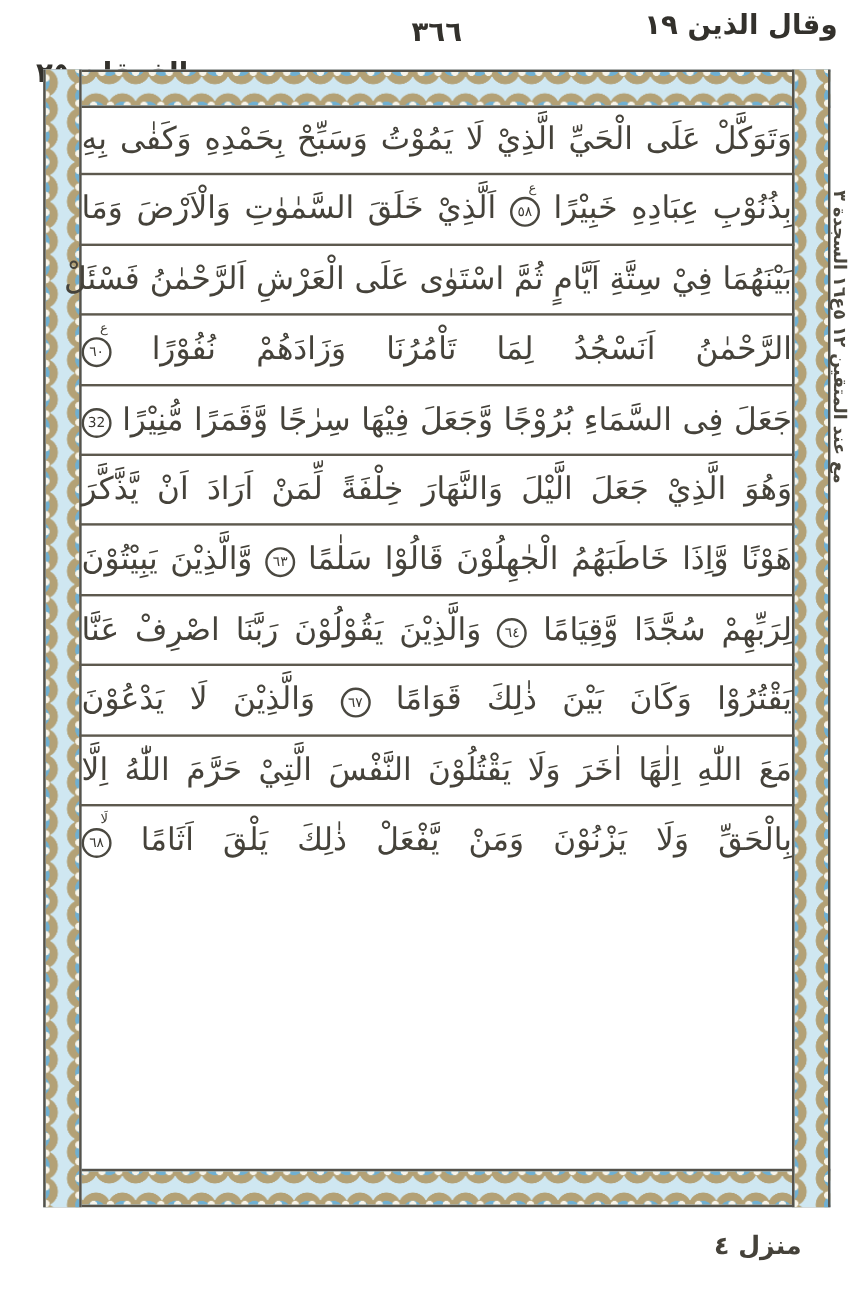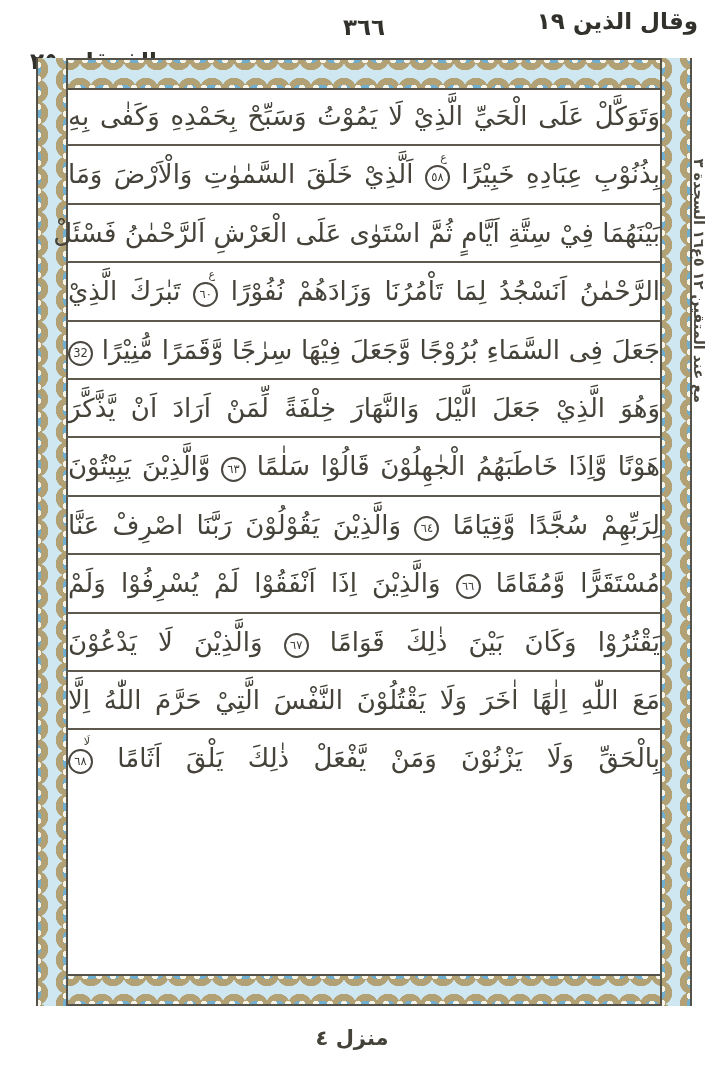--- a/index.html
+++ b/index.html
@@ -73,47 +73,46 @@
   
   .margin-note{
     position:absolute;left:592px;top:288px;width:206px;height:24px;
     transform:rotate(90deg);transform-origin:center;
     direction:rtl;text-align:center;font-size:14.5px;font-weight:bold;
     color:#4a473e;white-space:nowrap;
   }
   
   .footer{
     position:absolute;left:36px;width:632px;top:1026px;
-    text-align:center;font-size:21px;font-weight:bold;color:#45423a;direction:rtl;
+    text-align:right;font-size:21px;font-weight:bold;color:#45423a;direction:rtl;
   }
 </style>
 </head>
 <body>
 
 <div class="header">
   <span class="hdr right">وقال الذين ١٩</span>
   <span class="hdr center">٣٦٦</span>
   <span class="hdr left">الفرقان ٢٥</span>
 </div>
 
 <div class="frame">
   <div class="strip h top"></div>
   <div class="strip h bottom"></div>
   <div class="strip v left"></div>
   <div class="strip v right"></div>
   <div class="text-block">
       <div class="qline"><span>وَتَوَكَّلْ عَلَى الْحَيِّ الَّذِيْ لَا يَمُوْتُ وَسَبِّحْ بِحَمْدِهِ وَكَفٰى بِهِ</span> </div>
       <div class="qline"><span>بِذُنُوْبِ عِبَادِهِ خَبِيْرًا</span> <span class="vmark">٥٨<span class="vabove">ع</span></span> <span>اَلَّذِيْ خَلَقَ السَّمٰوٰتِ وَالْاَرْضَ وَمَا</span> </div>
       <div class="qline"><span>بَيْنَهُمَا فِيْ سِتَّةِ اَيَّامٍ ثُمَّ اسْتَوٰى عَلَى الْعَرْشِ اَلرَّحْمٰنُ فَسْئَلْ</span> </div>
-      <div class="qline"><span>الرَّحْمٰنُ اَنَسْجُدُ لِمَا تَاْمُرُنَا وَزَادَهُمْ نُفُوْرًا</span> <span class="vmark">٦٠<span class="vabove">ع</span></span> <span>تَبٰرَكَ الَّذِيْ</span> </div>
+      <div class="qline"><span>الرَّحْمٰنُ اَنَسْجُدُ لِمَا تَاْمُرُنَا وَزَادَهُمْ نُفُوْرًا</span> <span class="vmark">٦٠<span class="vabove">ع</span></span>  </div>
       <div class="qline"><span>جَعَلَ فِى السَّمَاءِ بُرُوْجًا وَّجَعَلَ فِيْهَا سِرٰجًا وَّقَمَرًا مُّنِيْرًا</span> <span class="vmark">32</span> </div>
       <div class="qline"><span>وَهُوَ الَّذِيْ جَعَلَ الَّيْلَ وَالنَّهَارَ خِلْفَةً لِّمَنْ اَرَادَ اَنْ يَّذَّكَّرَ</span> </div>
       <div class="qline"><span>هَوْنًا وَّاِذَا خَاطَبَهُمُ الْجٰهِلُوْنَ قَالُوْا سَلٰمًا</span> <span class="vmark">٦٣</span> <span>وَّالَّذِيْنَ يَبِيْتُوْنَ</span> </div>
       <div class="qline"><span>لِرَبِّهِمْ سُجَّدًا وَّقِيَامًا</span> <span class="vmark">٦٤</span> <span>وَالَّذِيْنَ يَقُوْلُوْنَ رَبَّنَا اصْرِفْ عَنَّا</span> </div>
-      <div class="qline"><span>مُسْتَقَرًّا وَّمُقَامًا</span> <span class="vmark">٦٦</span> <span>وَالَّذِيْنَ اِذَا اَنْفَقُوْا لَمْ يُسْرِفُوْا وَلَمْ</span> </div>
       <div class="qline"><span>يَقْتُرُوْا وَكَانَ بَيْنَ ذٰلِكَ قَوَامًا</span> <span class="vmark">٦٧</span> <span>وَالَّذِيْنَ لَا يَدْعُوْنَ</span> </div>
       <div class="qline"><span>مَعَ اللّٰهِ اِلٰهًا اٰخَرَ وَلَا يَقْتُلُوْنَ النَّفْسَ الَّتِيْ حَرَّمَ اللّٰهُ اِلَّا</span> </div>
       <div class="qline"><span>بِالْحَقِّ وَلَا يَزْنُوْنَ وَمَنْ يَّفْعَلْ ذٰلِكَ يَلْقَ اَثَامًا</span> <span class="vmark">٦٨<span class="vabove">لَا</span></span> </div>
     </div>
 </div>
 
 <div class="margin-note">مع عند المتقين ١٢ ٥ع١٦ السجدة ٣</div>
 
 <div class="footer">منزل ٤</div>
 

